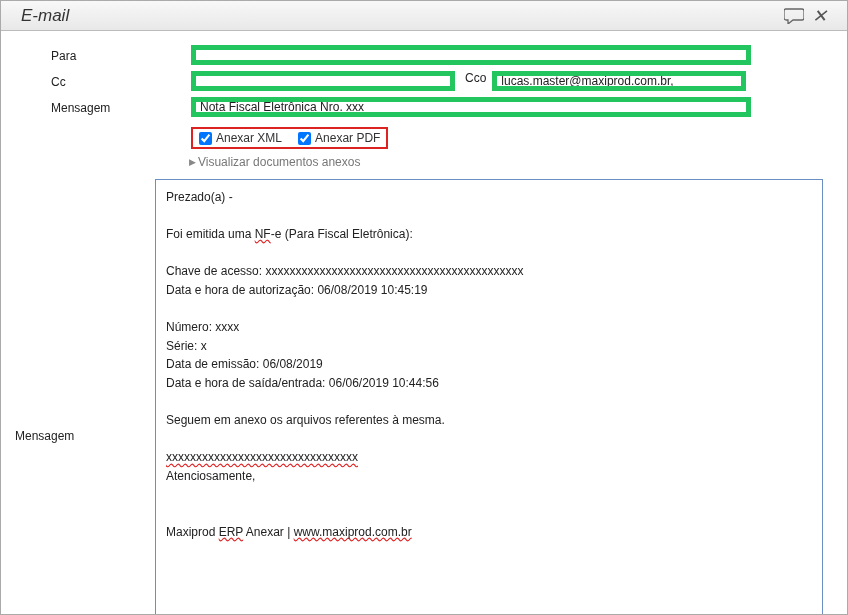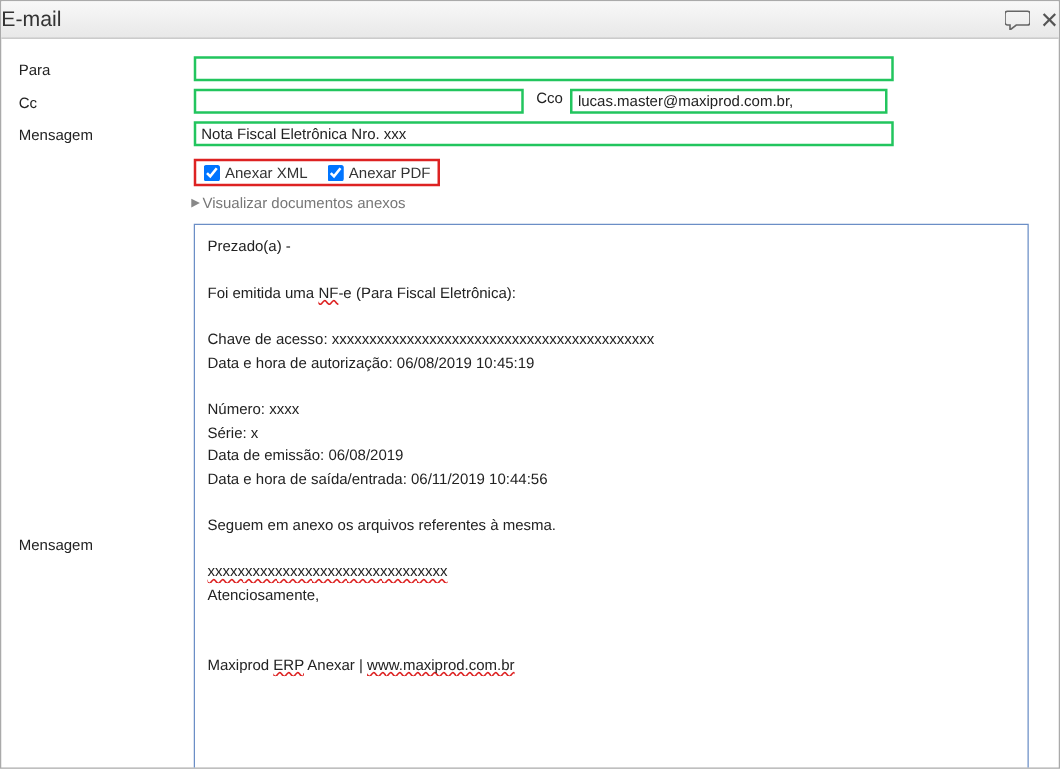--- a/index.html
+++ b/index.html
@@ -11,22 +11,23 @@
       height: 615px;
       overflow: hidden;
       border: 1px solid #aaa;
     }
     .title-bar {
       background: linear-gradient(#f8f8f8, #e8e8e8);
       border-bottom: 1px solid #bbb;
       height: 30px;
       display: flex;
       align-items: center;
-      padding: 0 0;
+      padding: 0 20px;
       justify-content: space-between;
+      font-style: italic;
     }
     .title-bar .title {
       font-size: 17px;
       color: #333;
     }
     .title-bar .right-icons {
       display: flex;
       align-items: center;
       gap: 8px;
     }
@@ -43,28 +44,29 @@
     .row {
       display: flex;
       align-items: center;
       margin-bottom: 6px;
     }
     .label-col {
       width: 140px;
       color: #222;
       font-size: 12px;
       padding-top: 2px;
+      margin-left: 36px;
     }
     .fields-col {
       flex: 1;
       display: flex;
       align-items: flex-start;
     }
     input[type="text"] {
-      border: 2px solid #22c55e;
+      border: 5px solid #22c55e;
       height: 20px;
       padding: 1px 4px;
       font-family: inherit;
       font-size: 12px;
       color: #222;
     }
     .full-input { width: 560px; }
     .cc-input { width: 264px; }
     .cco-label {
       margin: 0 6px 0 10px;
@@ -198,21 +200,21 @@
       </div>
       <br>
       <div>
         <span>Chave de acesso: </span><span>xxxxxxxxxxxxxxxxxxxxxxxxxxxxxxxxxxxxxxxxxxx</span>
       </div>
       <div>Data e hora de autorização: 06/08/2019 10:45:19</div>
       <br>
       <div>Número: xxxx</div>
       <div>Série: x</div>
       <div>Data de emissão: 06/08/2019</div>
-      <div>Data e hora de saída/entrada: 06/11/2019 10:44:56</div>
+      <div>Data e hora de saída/entrada: 06/06/2019 10:44:56</div>
       <br>
       <div>Seguem em anexo os arquivos referentes à mesma.</div>
       <br>
       <div><span class="wavy">xxxxxxxxxxxxxxxxxxxxxxxxxxxxxxxx</span></div>
       <div>Atenciosamente,</div>
       <br><br>
       <div>
         <span>Maxiprod </span><span class="wavy">ERP</span><span> Anexar | </span><span class="wavy">www.maxiprod.com.br</span>
       </div>
     </div>

